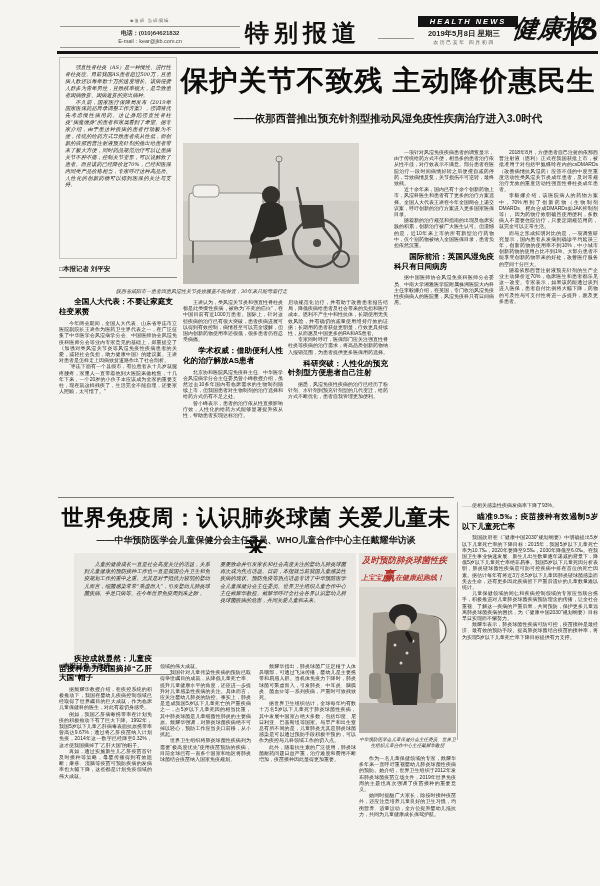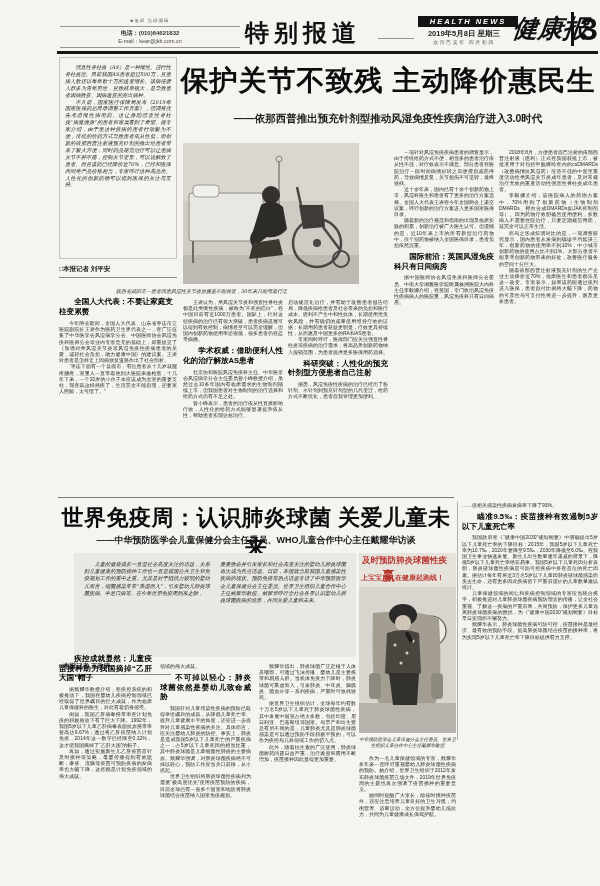--- a/index.html
+++ b/index.html
@@ -28,21 +28,21 @@
 
   .kai { font-family:"DejaVu Serif", serif; font-style:italic; }
   .intro-box { border:1px solid #c7c4bd; padding:6px 5px; font-size:5.2px; line-height:6.9px; text-align:justify; color:#26241f; overflow:hidden; }
   .intro-box p { text-indent:2em; }
   .byline { font-size:6.5px; font-weight:bold; color:#222; border-bottom:1px solid #8b8882; padding-bottom:3px; }
   .subhead { font-size:7.6px; font-weight:bold; line-height:9.6px; color:#000; text-indent:2em; margin:4px 0 3px 0; }
   .col { font-size:5px; line-height:6.2px; text-align:justify; color:#2b2a27; overflow:hidden; }
   .col p { text-indent:2em; }
   .col p.noindent { text-indent:0; }
   .caption { font-size:5px; color:#33312d; }
-  .photo-frame { background:#fdba74; overflow:hidden; }
+  .photo-frame { background:#fdba74; overflow:hidden;font-style:italic; }
 
   .intro-box2 { background:#eae8e2; padding:8px 10px; display:flex; gap:10px; overflow:hidden; }
   .intro-box2 .icol { width:131px; font-size:5.2px; line-height:7.2px; text-align:justify; color:#26241f; }
   .intro-box2 p { text-indent:2em; }
 
   .overlay-red { position:absolute; color:#b5352c; font-weight:900; white-space:nowrap; text-shadow:0 0 1px rgba(255,255,255,.7); }
   .caption2 { font-size:4.6px; line-height:5.9px; text-align:center; color:#33312d; }
 
   .expert-box { border:1.6px solid #1c1c1c; padding:7px 7px; background:#f5f4f0; overflow:hidden; }
   .expert-title { font-size:11px; font-weight:900; letter-spacing:3px; color:#111; margin-bottom:5px; }
@@ -187,21 +187,20 @@
 
   <div class="abs col" style="left:59px;top:650px;width:93px;height:193px;">
     <div class="subhead">疾控成就显然：儿童疫苗接种助力我国摘掉“乙肝大国”帽子</div>
     <p>据戴耀华教授介绍，在疾控系统的积极推动下，我国在婴幼儿疾病控制领域已经取得了世界瞩目的巨大成就，作为临床儿童保健科的医生，对此有着切身感受。</p>
     <p>例如，我国乙肝病毒携带率在计划免疫的积极推动下有了巨大下降。1992年，我国5岁以下儿童乙肝病毒表面抗原携带率曾高达9.67%；通过将乙肝疫苗纳入计划免疫，2014年这一数字已经降至0.32%，这才使我国摘掉了“乙肝大国”的帽子。</p>
     <p>再如，通过实施新生儿乙肝疫苗首针及时接种等策略，母婴传播得到有效阻断；麻疹、流脑等疫苗可预防疾病的发病率也大幅下降，这些都是计划免疫领域的伟大成就。</p>
   </div>
 
   <div class="abs col" style="left:160px;top:663px;width:91px;height:219px;">
     <p class="noindent">领域的伟大成就。</p>
-    <div class="subhead">不可掉以轻心：肺炎球菌依然是婴幼儿致命威胁</div>
     <p>我国针对儿童传染性疾病的预防已取得举世瞩目的成就，从降低儿童死亡率、提升儿童健康水平的角度，还应进一步提升对儿童感染性疾病的关注。具体而言，应关注婴幼儿肺炎的防控。事实上，肺炎是造成我国5岁以下儿童死亡的严重疾病之一，占5岁以下儿童死因的相当比重，其中肺炎球菌是儿童细菌性肺炎的主要病原。戴耀华强调，对肺炎球菌疾病绝不可掉以轻心，预防工作应当关口前移，从小抓起。</p>
     <p>世界卫生组织将肺炎球菌性疾病列为需要“极高度优先”使用疫苗预防的疾病，目前全球已有一百多个国家和地区将肺炎球菌结合疫苗纳入国家免疫规划。</p>
   </div>
 
   <div class="abs col" style="left:259px;top:663px;width:97px;height:219px;">
     <p>戴耀华指出，肺炎球菌广泛定植于人体鼻咽部，可通过飞沫传播，婴幼儿是主要携带和易感人群。当机体免疫力下降时，肺炎球菌可乘虚而入，引发肺炎、中耳炎、脑膜炎、菌血症等一系列疾病，严重时可致残致死。</p>
     <p>据世界卫生组织估计，全球每年约有数十万名5岁以下儿童死于肺炎球菌性疾病，其中发展中国家占绝大多数，包括印度、尼日利亚、巴基斯坦等国家。与早产和出生窒息有所不同的是，儿童肺炎尤其是肺炎球菌感染是可以通过预防手段积极干预的，可以作为疾控与儿科领域工作的切入点。</p>
     <p>此外，随着抗生素的广泛使用，肺炎球菌耐药问题日益严重，治疗难度和费用不断增加，疫苗接种因此显得更加重要。</p>
   </div>
 

